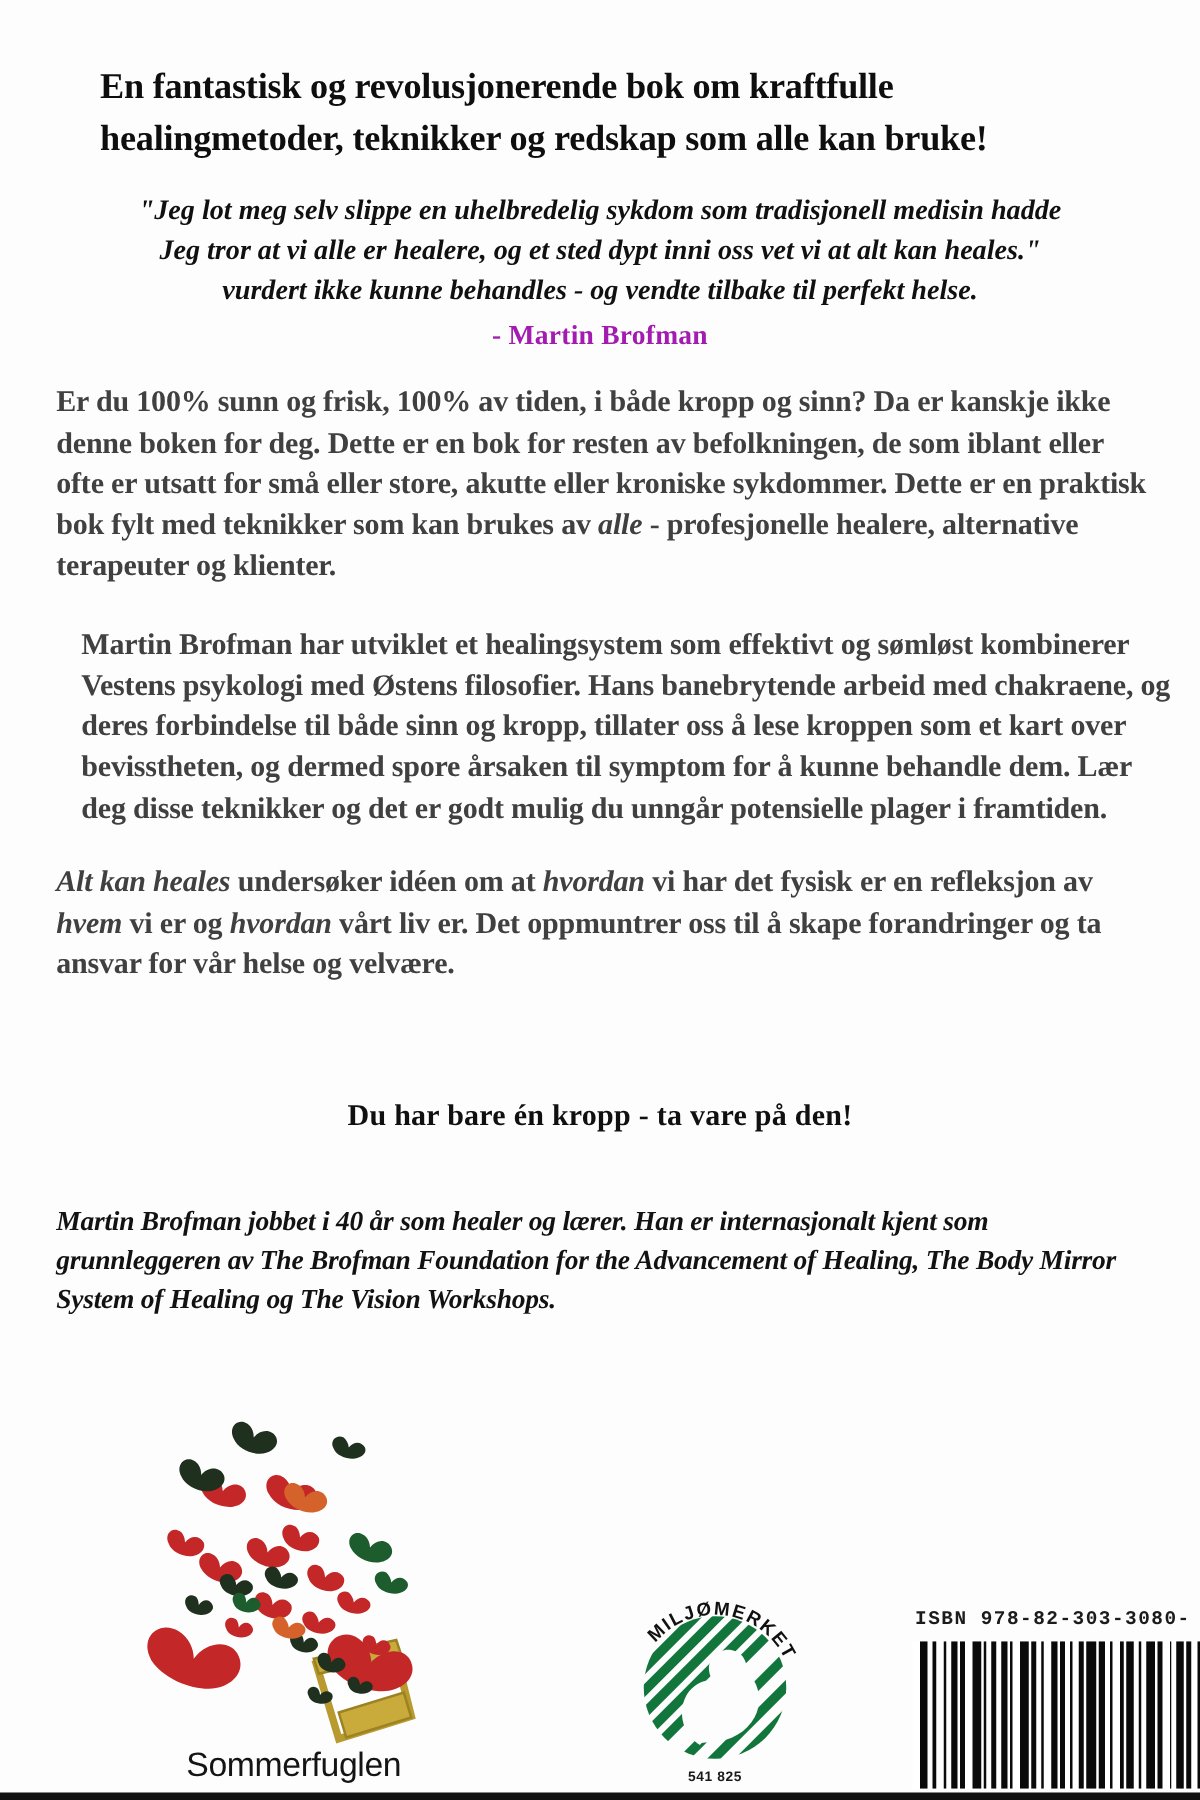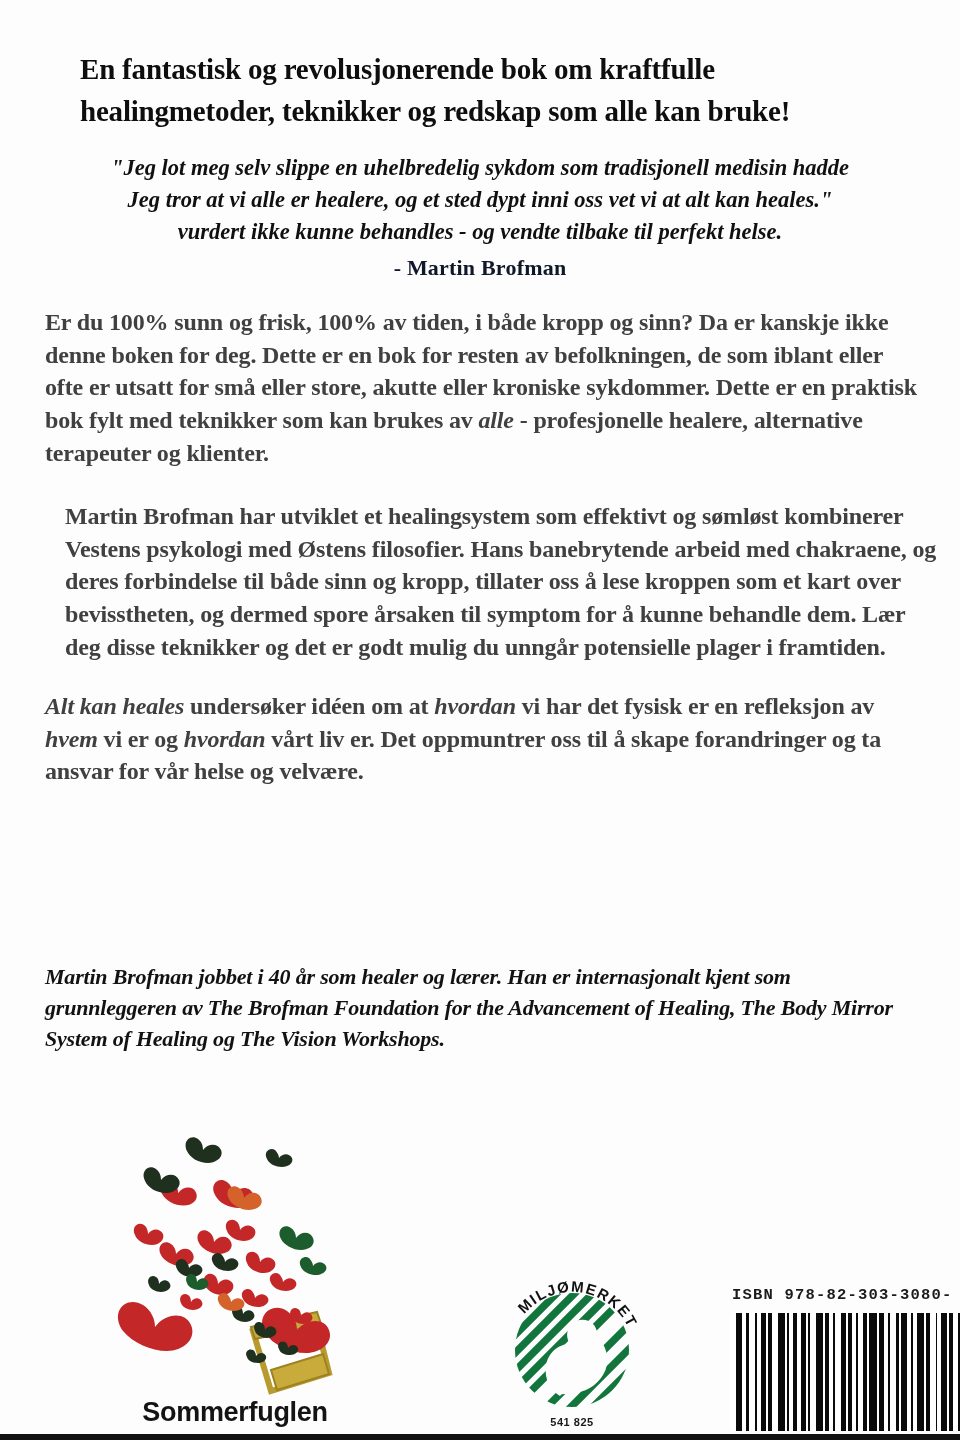--- a/index.html
+++ b/index.html
@@ -50,21 +50,21 @@
     color: #101010;
   }
   .quote-attrib {
     position: absolute;
     left: 55px;
     top: 255px;
     width: 850px;
     text-align: center;
     font-size: 22px;
     font-weight: bold;
-    color: #0f172a;
+    color: #a21caf;
     letter-spacing: 0.2px;
   }
 
   
   .body-block {
     position: absolute;
     left: 45px;
     width: 875px;
     font-size: 24px;
     line-height: 1.36;
@@ -125,21 +125,21 @@
     width: 280px;
     height: 305px;
   }
   .publisher svg { display: block; }
   .publisher-name {
     position: absolute;
     left: 0;
     top: 262px;
     width: 280px;
     text-align: center;
-    font-weight: bold;
+    font-weight: normal;
     font-size: 27px;
     font-family: "Liberation Sans", "DejaVu Sans", sans-serif;
     color: #141414;
     letter-spacing: -0.3px;
   }
 
   
   .ecolabel {
     position: absolute;
     left: 498px;
@@ -223,20 +223,21 @@
   <div class="body-block" id="para-1">
     <span>Er du 100% sunn og frisk, 100% av tiden, i både kropp og sinn? Da er kanskje ikke denne boken for deg. Dette er en bok for resten av befolkningen, de som iblant eller ofte er utsatt for små eller store, akutte eller kroniske sykdommer. Dette er en praktisk bok fylt med teknikker som kan brukes av </span><em>alle</em><span> - profesjonelle healere, alternative terapeuter og klienter.</span>
   </div>
 
   <div class="body-block" id="para-2">Martin Brofman har utviklet et healingsystem som effektivt og sømløst kombinerer Vestens psykologi med Østens filosofier. Hans banebrytende arbeid med chakraene, og deres forbindelse til både sinn og kropp, tillater oss å lese kroppen som et kart over bevisstheten, og dermed spore årsaken til symptom for å kunne behandle dem. Lær deg disse teknikker og det er godt mulig du unngår potensielle plager i framtiden.</div>
 
   <div class="body-block" id="para-3">
     <em>Alt kan heales</em><span> undersøker idéen om at </span><em>hvordan</em><span> vi har det fysisk er en refleksjon av </span><em>hvem</em><span> vi er og </span><em>hvordan</em><span> vårt liv er. Det oppmuntrer oss til å skape forandringer og ta ansvar for vår helse og velvære.</span>
   </div>
 
+  <div class="tagline">Du har bare én kropp - ta vare på den!</div>
 
   <div class="bio">Martin Brofman jobbet i 40 år som healer og lærer. Han er internasjonalt kjent som grunnleggeren av The Brofman Foundation for the Advancement of Healing, The Body Mirror System of Healing og The Vision Workshops.</div>
 
 
   <div class="publisher">
     <svg width="280" height="262" viewBox="0 0 280 262">
       <g>
 
         <path d="M158 196 l62 -14 l14 56 l-58 18 z" fill="#ffffff" stroke="#b99a2e" stroke-width="6"></path>
         <path d="M156 192 l66 -15 l4 12 l-66 15 z" fill="#c9ab3c" stroke="#9c8222" stroke-width="2"></path>

